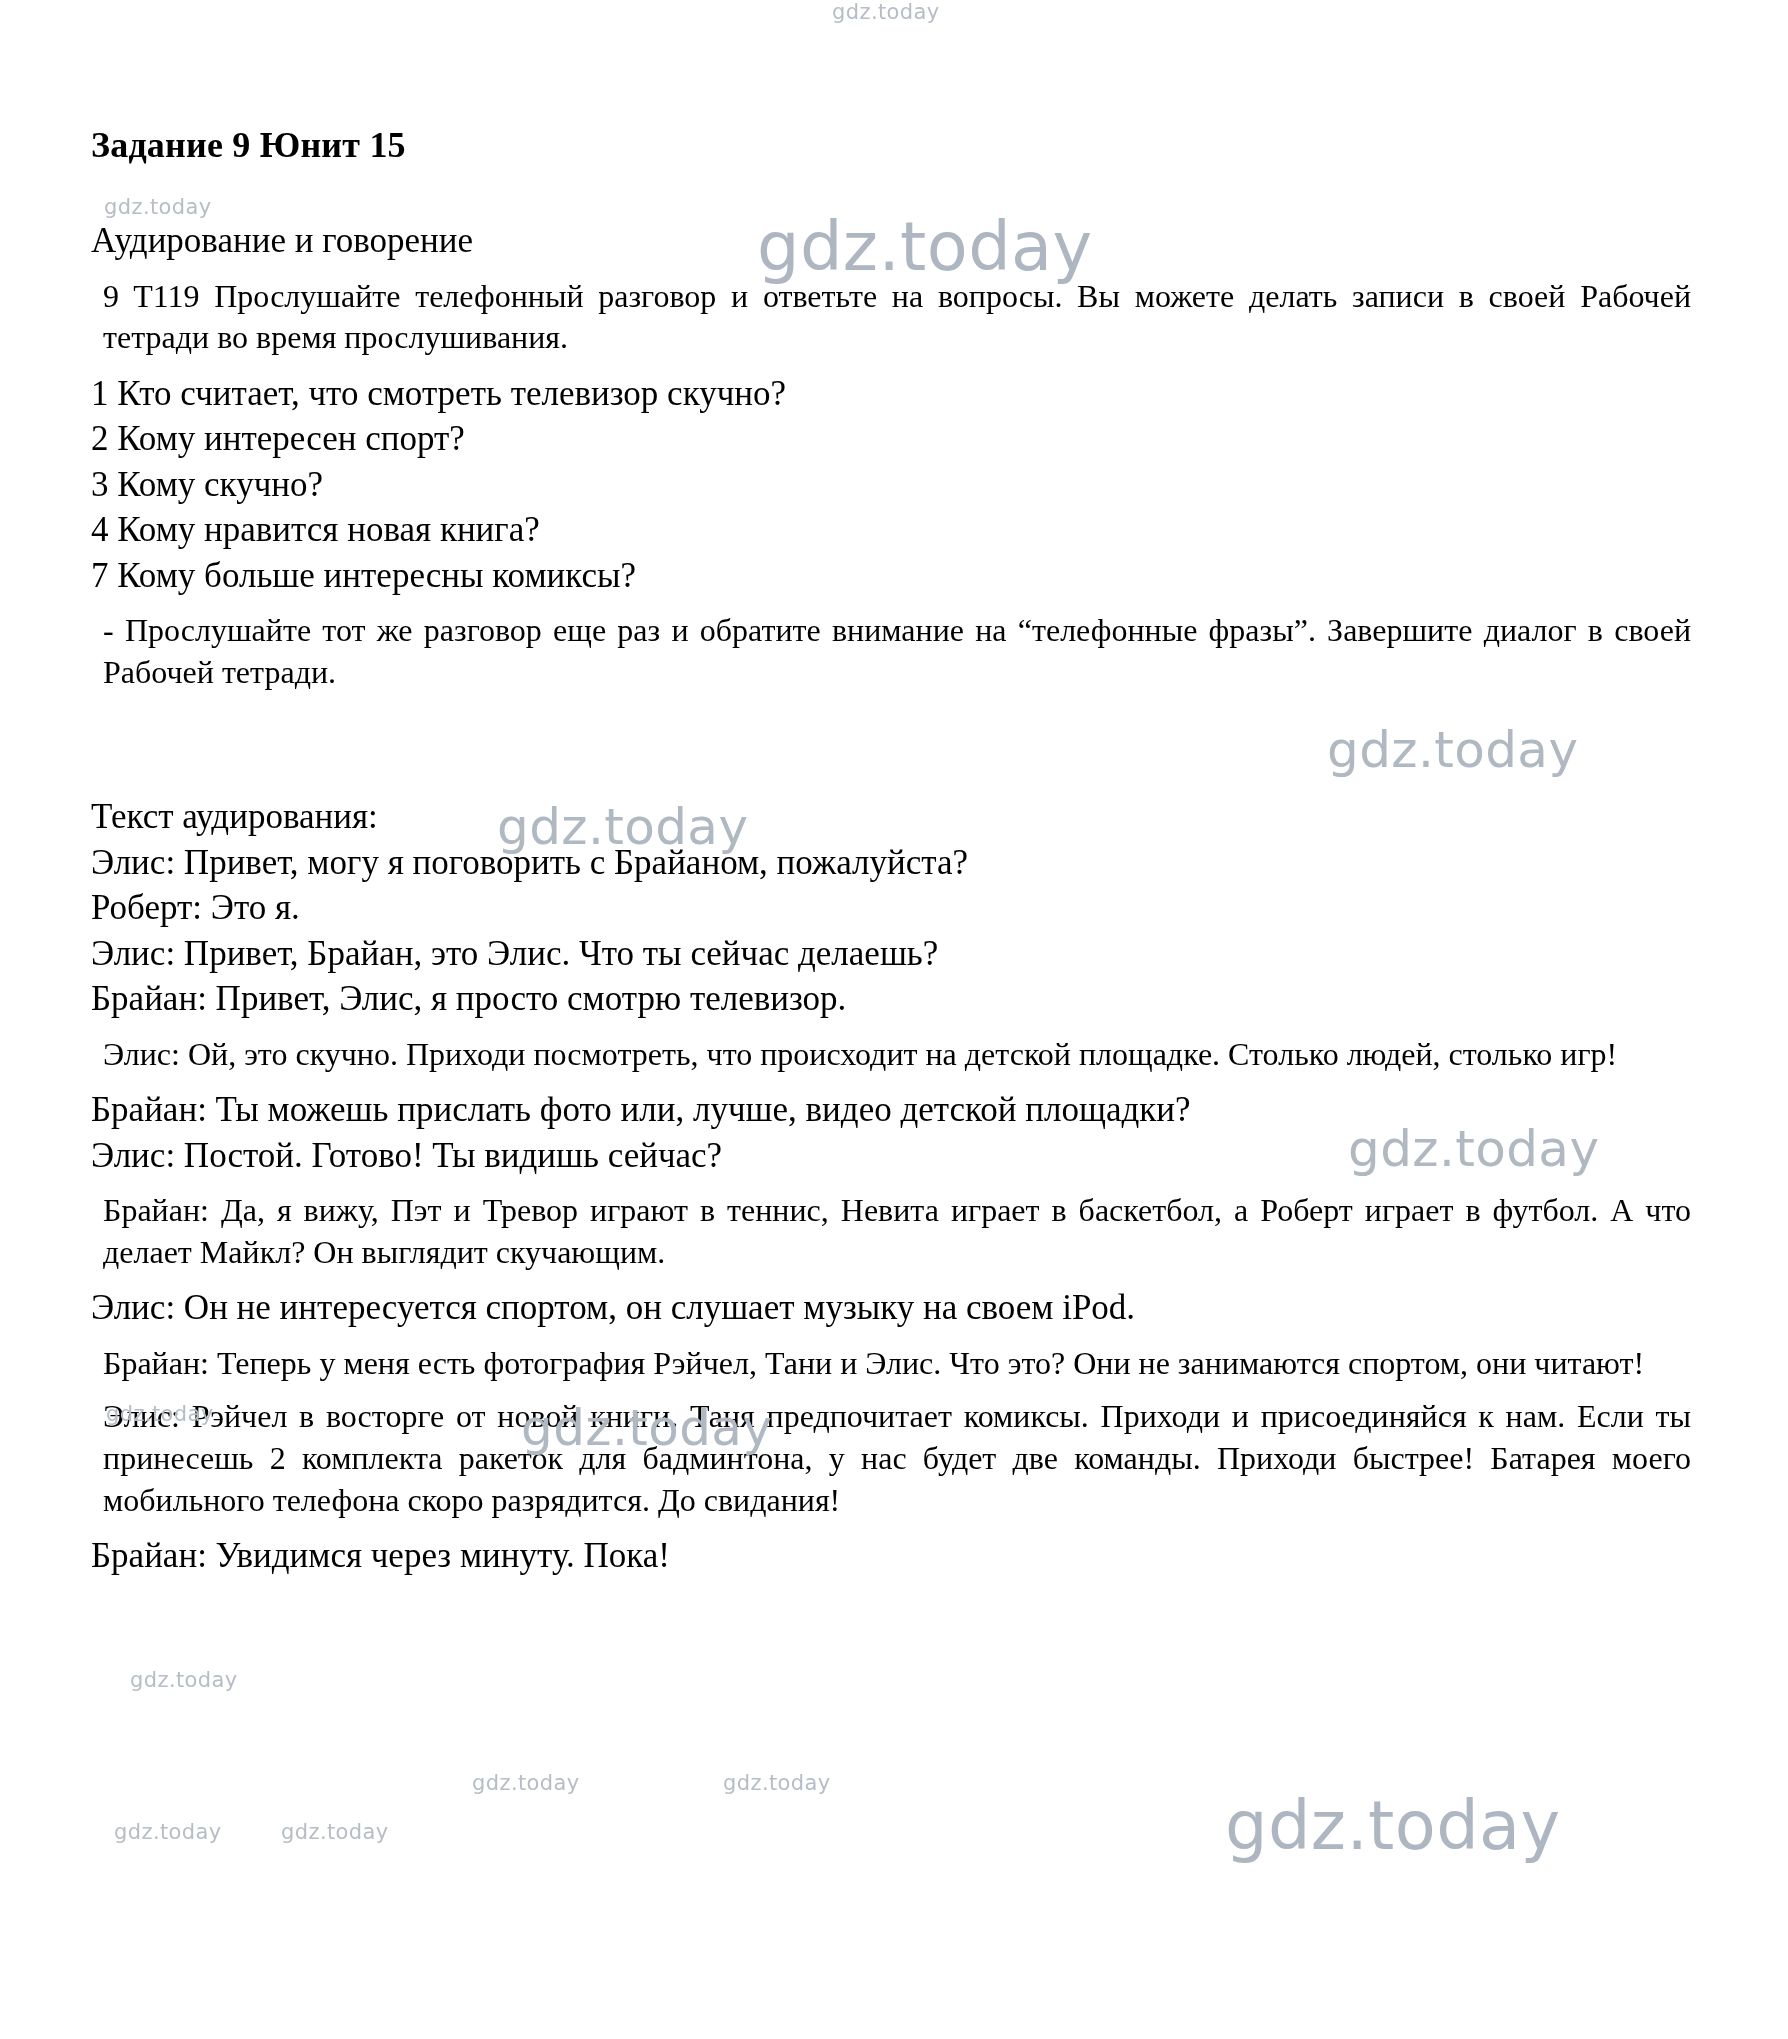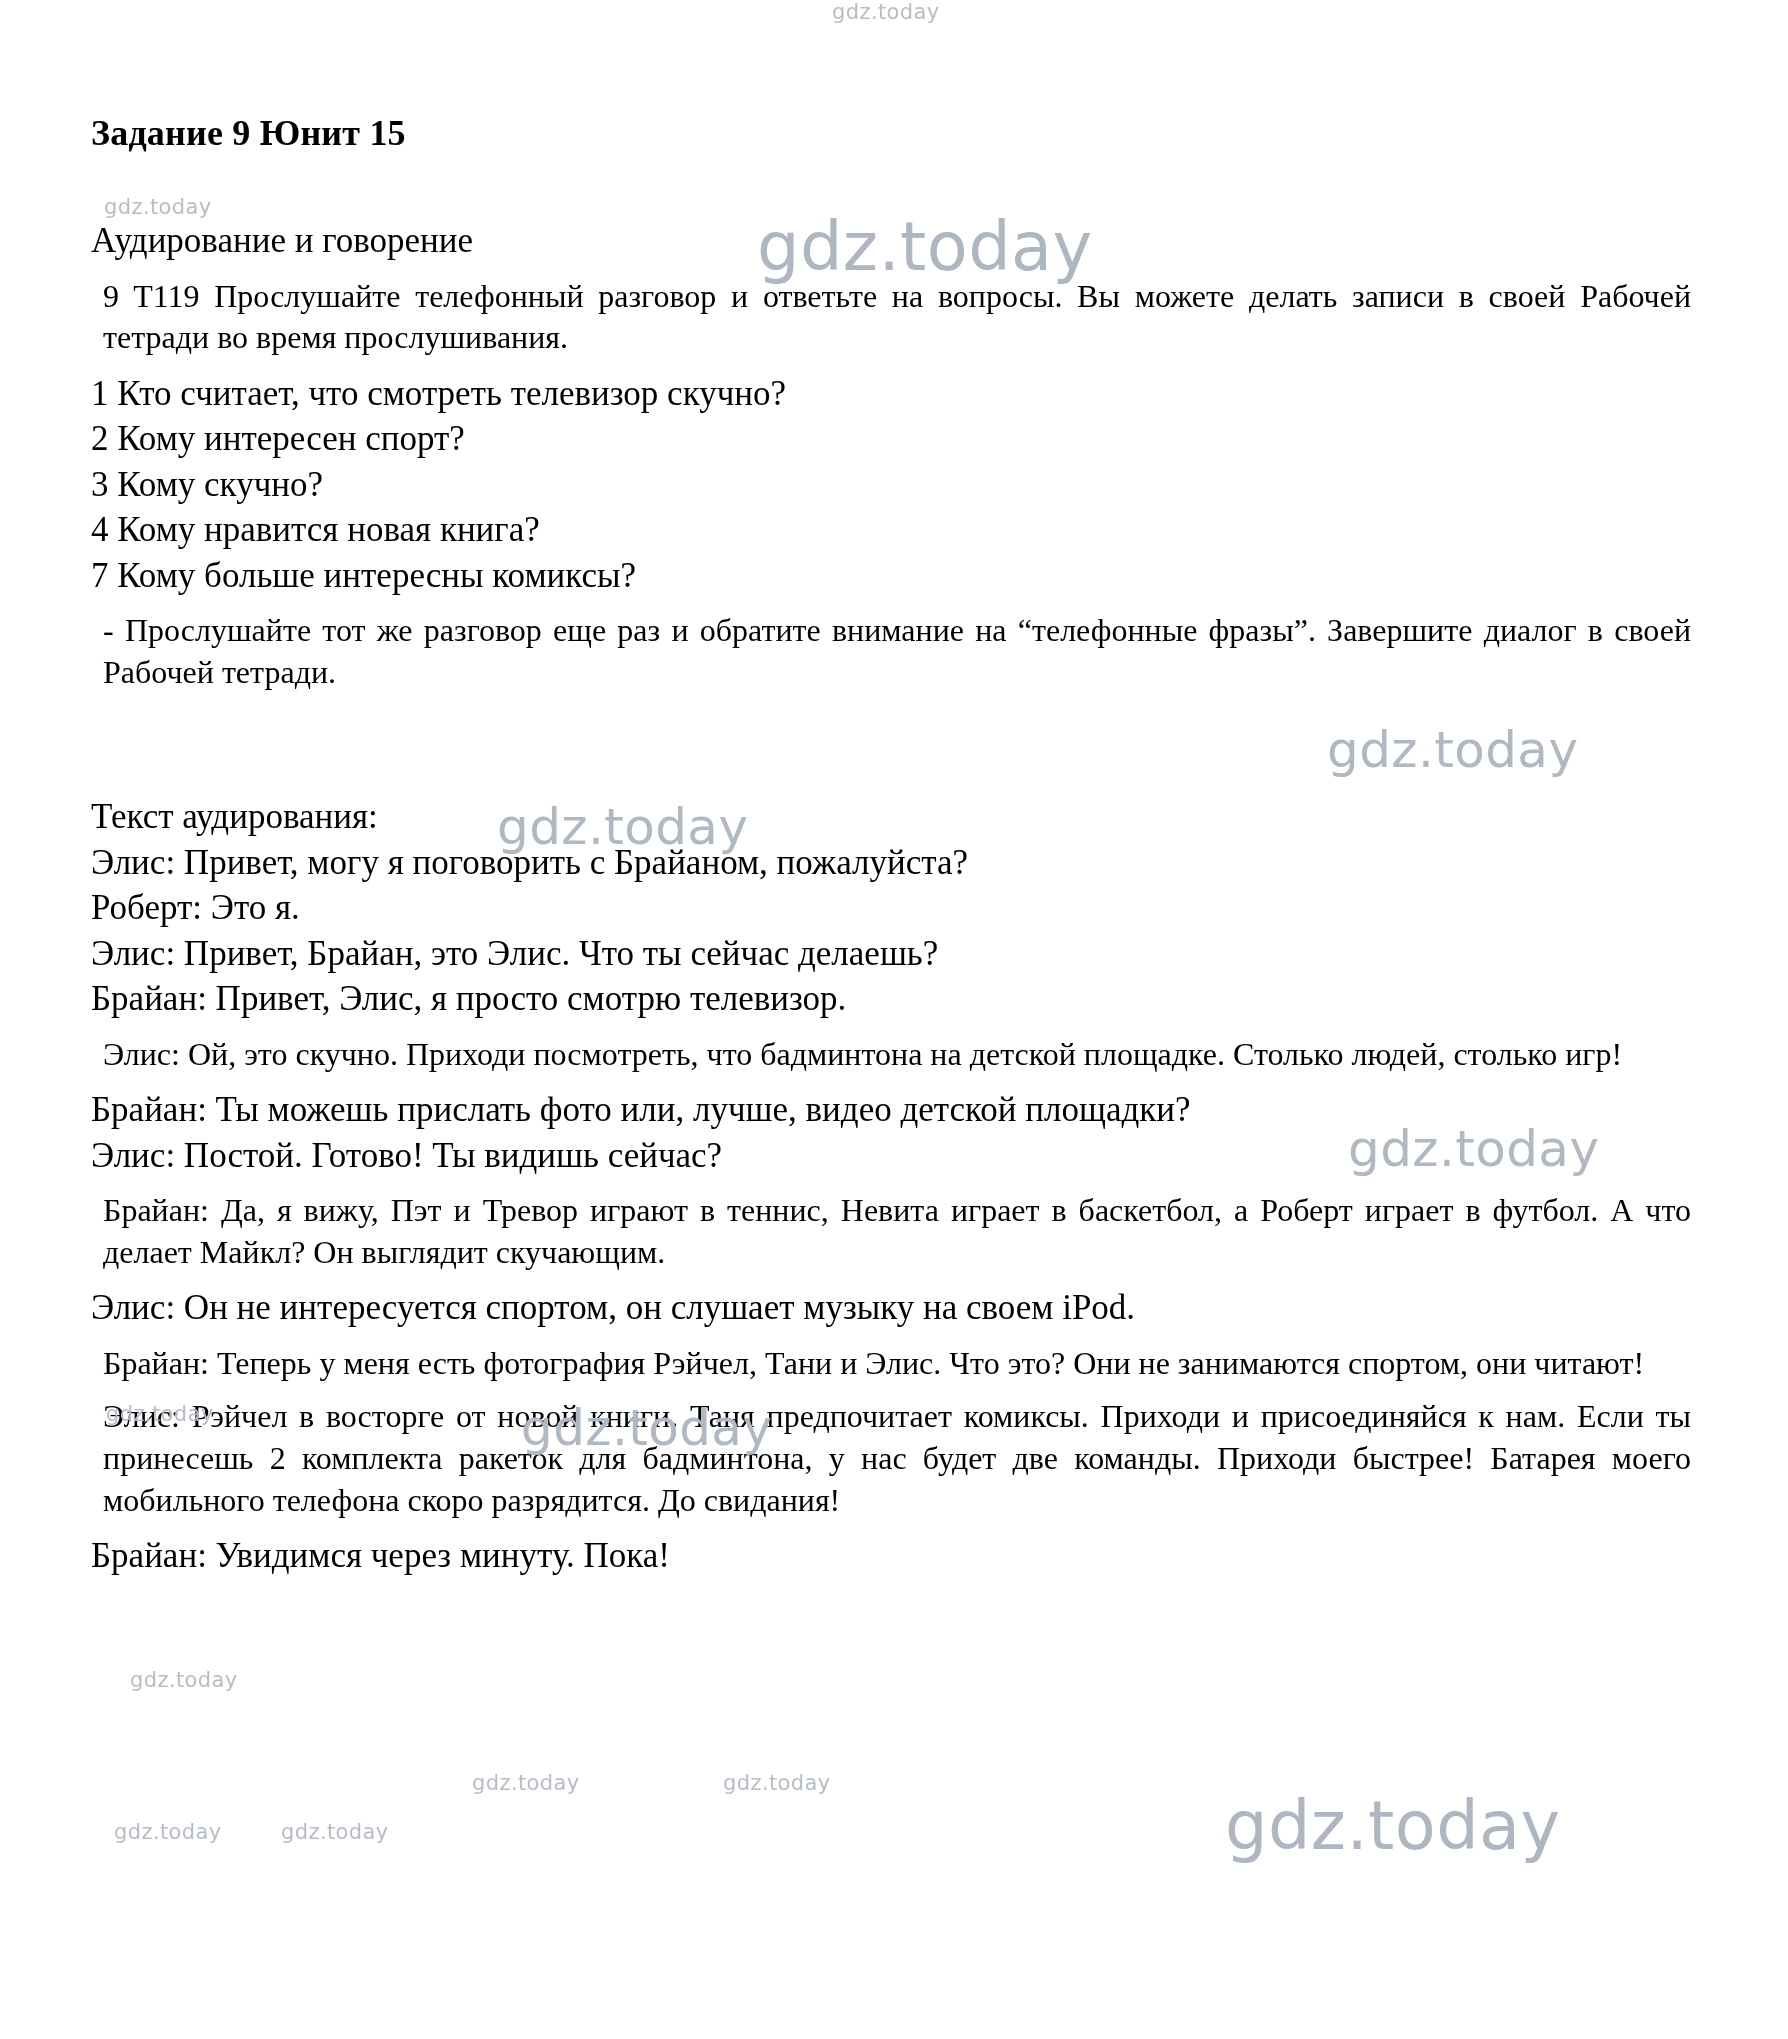--- a/index.html
+++ b/index.html
@@ -35,21 +35,21 @@
   .page {
     position: absolute;
     left: 0; top: 0;
     width: 1788px;
     height: 2040px;
   }
 
   .title {
     position: absolute;
     left: 91px;
-    top: 88px;
+    top: 100px;
     font-size: 36px;
     font-weight: bold;
     letter-spacing: 0.2px;
   }
 
   .block {
     position: absolute;
     left: 91px;
     width: 1612px;
   }
@@ -94,21 +94,21 @@
     <p class="line">7 Кому больше интересны комиксы?</p>
     <p class="para justify">- Прослушайте тот же разговор еще раз и обратите внимание на “телефонные фразы”. Завершите диалог в своей Рабочей тетради.</p>
   </div>
 
   <div class="block" id="dialog">
     <p class="line">Текст аудирования:</p>
     <p class="line">Элис: Привет, могу я поговорить с Брайаном, пожалуйста?</p>
     <p class="line">Роберт: Это я.</p>
     <p class="line">Элис: Привет, Брайан, это Элис. Что ты сейчас делаешь?</p>
     <p class="line">Брайан: Привет, Элис, я просто смотрю телевизор.</p>
-    <p class="para justify">Элис: Ой, это скучно. Приходи посмотреть, что бадминтона на детской площадке. Столько людей, столько игр!</p>
+    <p class="para justify">Элис: Ой, это скучно. Приходи посмотреть, что происходит на детской площадке. Столько людей, столько игр!</p>
     <p class="line">Брайан: Ты можешь прислать фото или, лучше, видео детской площадки?</p>
     <p class="line">Элис: Постой. Готово! Ты видишь сейчас?</p>
     <p class="para justify">Брайан: Да, я вижу, Пэт и Тревор играют в теннис, Невита играет в баскетбол, а Роберт играет в футбол. А что делает Майкл? Он выглядит скучающим.</p>
     <p class="line">Элис: Он не интересуется спортом, он слушает музыку на своем iPod.</p>
     <p class="para justify">Брайан: Теперь у меня есть фотография Рэйчел, Тани и Элис. Что это? Они не занимаются спортом, они читают!</p>
     <p class="para justify">Элис: Рэйчел в восторге от новой книги. Таня предпочитает комиксы. Приходи и присоединяйся к нам. Если ты принесешь 2 комплекта ракеток для бадминтона, у нас будет две команды. Приходи быстрее! Батарея моего мобильного телефона скоро разрядится. До свидания!</p>
     <p class="line">Брайан: Увидимся через минуту. Пока!</p>
   </div>
 
 </div>

